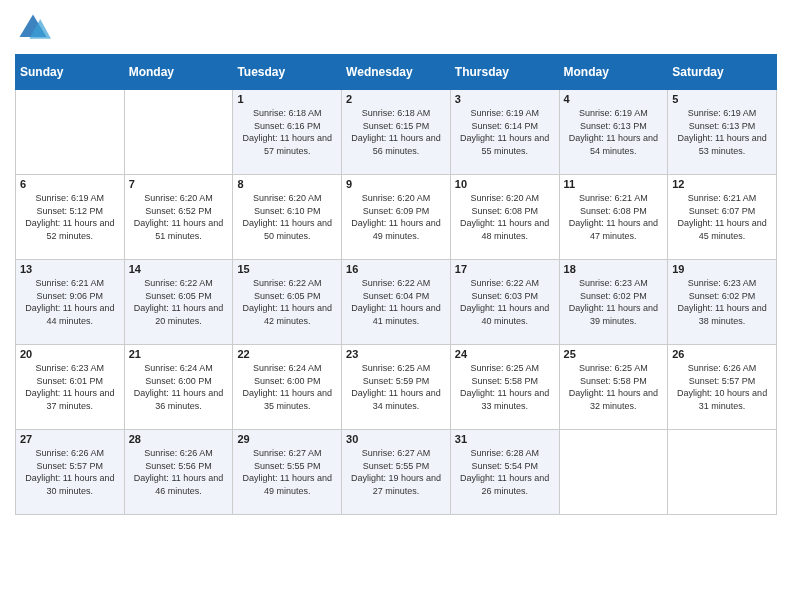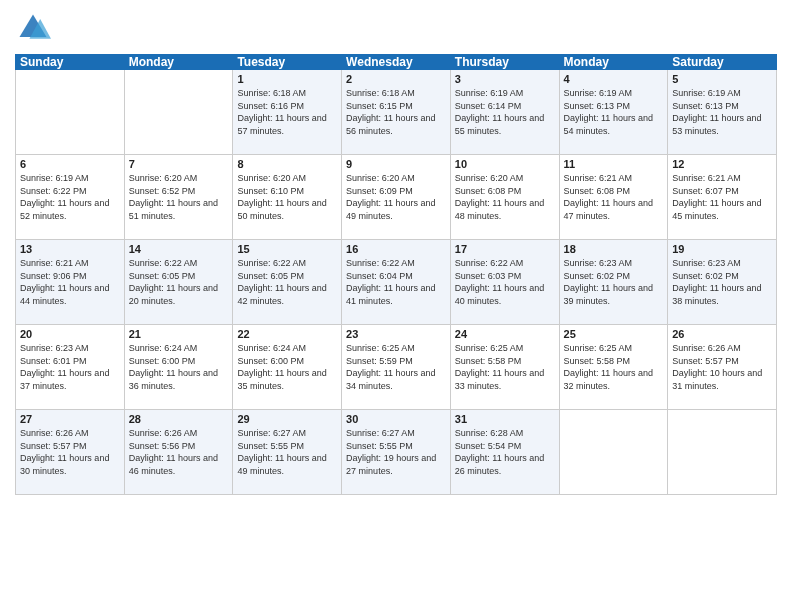--- a/index.html
+++ b/index.html
@@ -61,21 +61,21 @@
     table {
       width: 100%;
       border-collapse: collapse;
       table-layout: fixed;
     }
     thead tr th {
       background: #1a6db5;
       color: #fff;
       font-size: 12px;
       font-weight: bold;
-      padding: 0 4px;
+      padding: 10px 4px;
       text-align: left;
       border: 1px solid #1a6db5;
     }
     tbody tr td {
       border: 1px solid #ccc;
       vertical-align: top;
       padding: 3px 4px;
       font-size: 9.5px;
       color: #333;
       height: 85px;
@@ -91,20 +91,21 @@
       font-size: 11px;
       font-weight: bold;
       color: #222;
       display: block;
       margin-bottom: 2px;
     }
     .day-info {
       font-size: 9px;
       color: #333;
       line-height: 1.4;
+      text-align: center;
     }
     .empty-cell {
       background: #fff !important;
     }
   </style>
 </head>
 <body>
 
 <div class="page">
   <div class="header">
@@ -157,21 +158,21 @@
             <div class="day-info"><span>Sunrise: 6:19 AM</span><br><span>Sunset: 6:13 PM</span><br><span>Daylight: 11 hours and 54 minutes.</span><br></div>
           </td>
           <td>
             <span class="day-number">5</span>
             <div class="day-info"><span>Sunrise: 6:19 AM</span><br><span>Sunset: 6:13 PM</span><br><span>Daylight: 11 hours and 53 minutes.</span><br></div>
           </td>
         </tr>
         <tr>
           <td>
             <span class="day-number">6</span>
-            <div class="day-info"><span>Sunrise: 6:19 AM</span><br><span>Sunset: 6:22 PM</span><br><span>Daylight: 11 hours and 52 minutes.</span><br></div>
+            <div class="day-info"><span>Sunrise: 6:19 AM</span><br><span>Sunset: 5:12 PM</span><br><span>Daylight: 11 hours and 52 minutes.</span><br></div>
           </td>
           <td>
             <span class="day-number">7</span>
             <div class="day-info"><span>Sunrise: 6:20 AM</span><br><span>Sunset: 6:52 PM</span><br><span>Daylight: 11 hours and 51 minutes.</span><br></div>
           </td>
           <td>
             <span class="day-number">8</span>
             <div class="day-info"><span>Sunrise: 6:20 AM</span><br><span>Sunset: 6:10 PM</span><br><span>Daylight: 11 hours and 50 minutes.</span><br></div>
           </td>
           <td>

